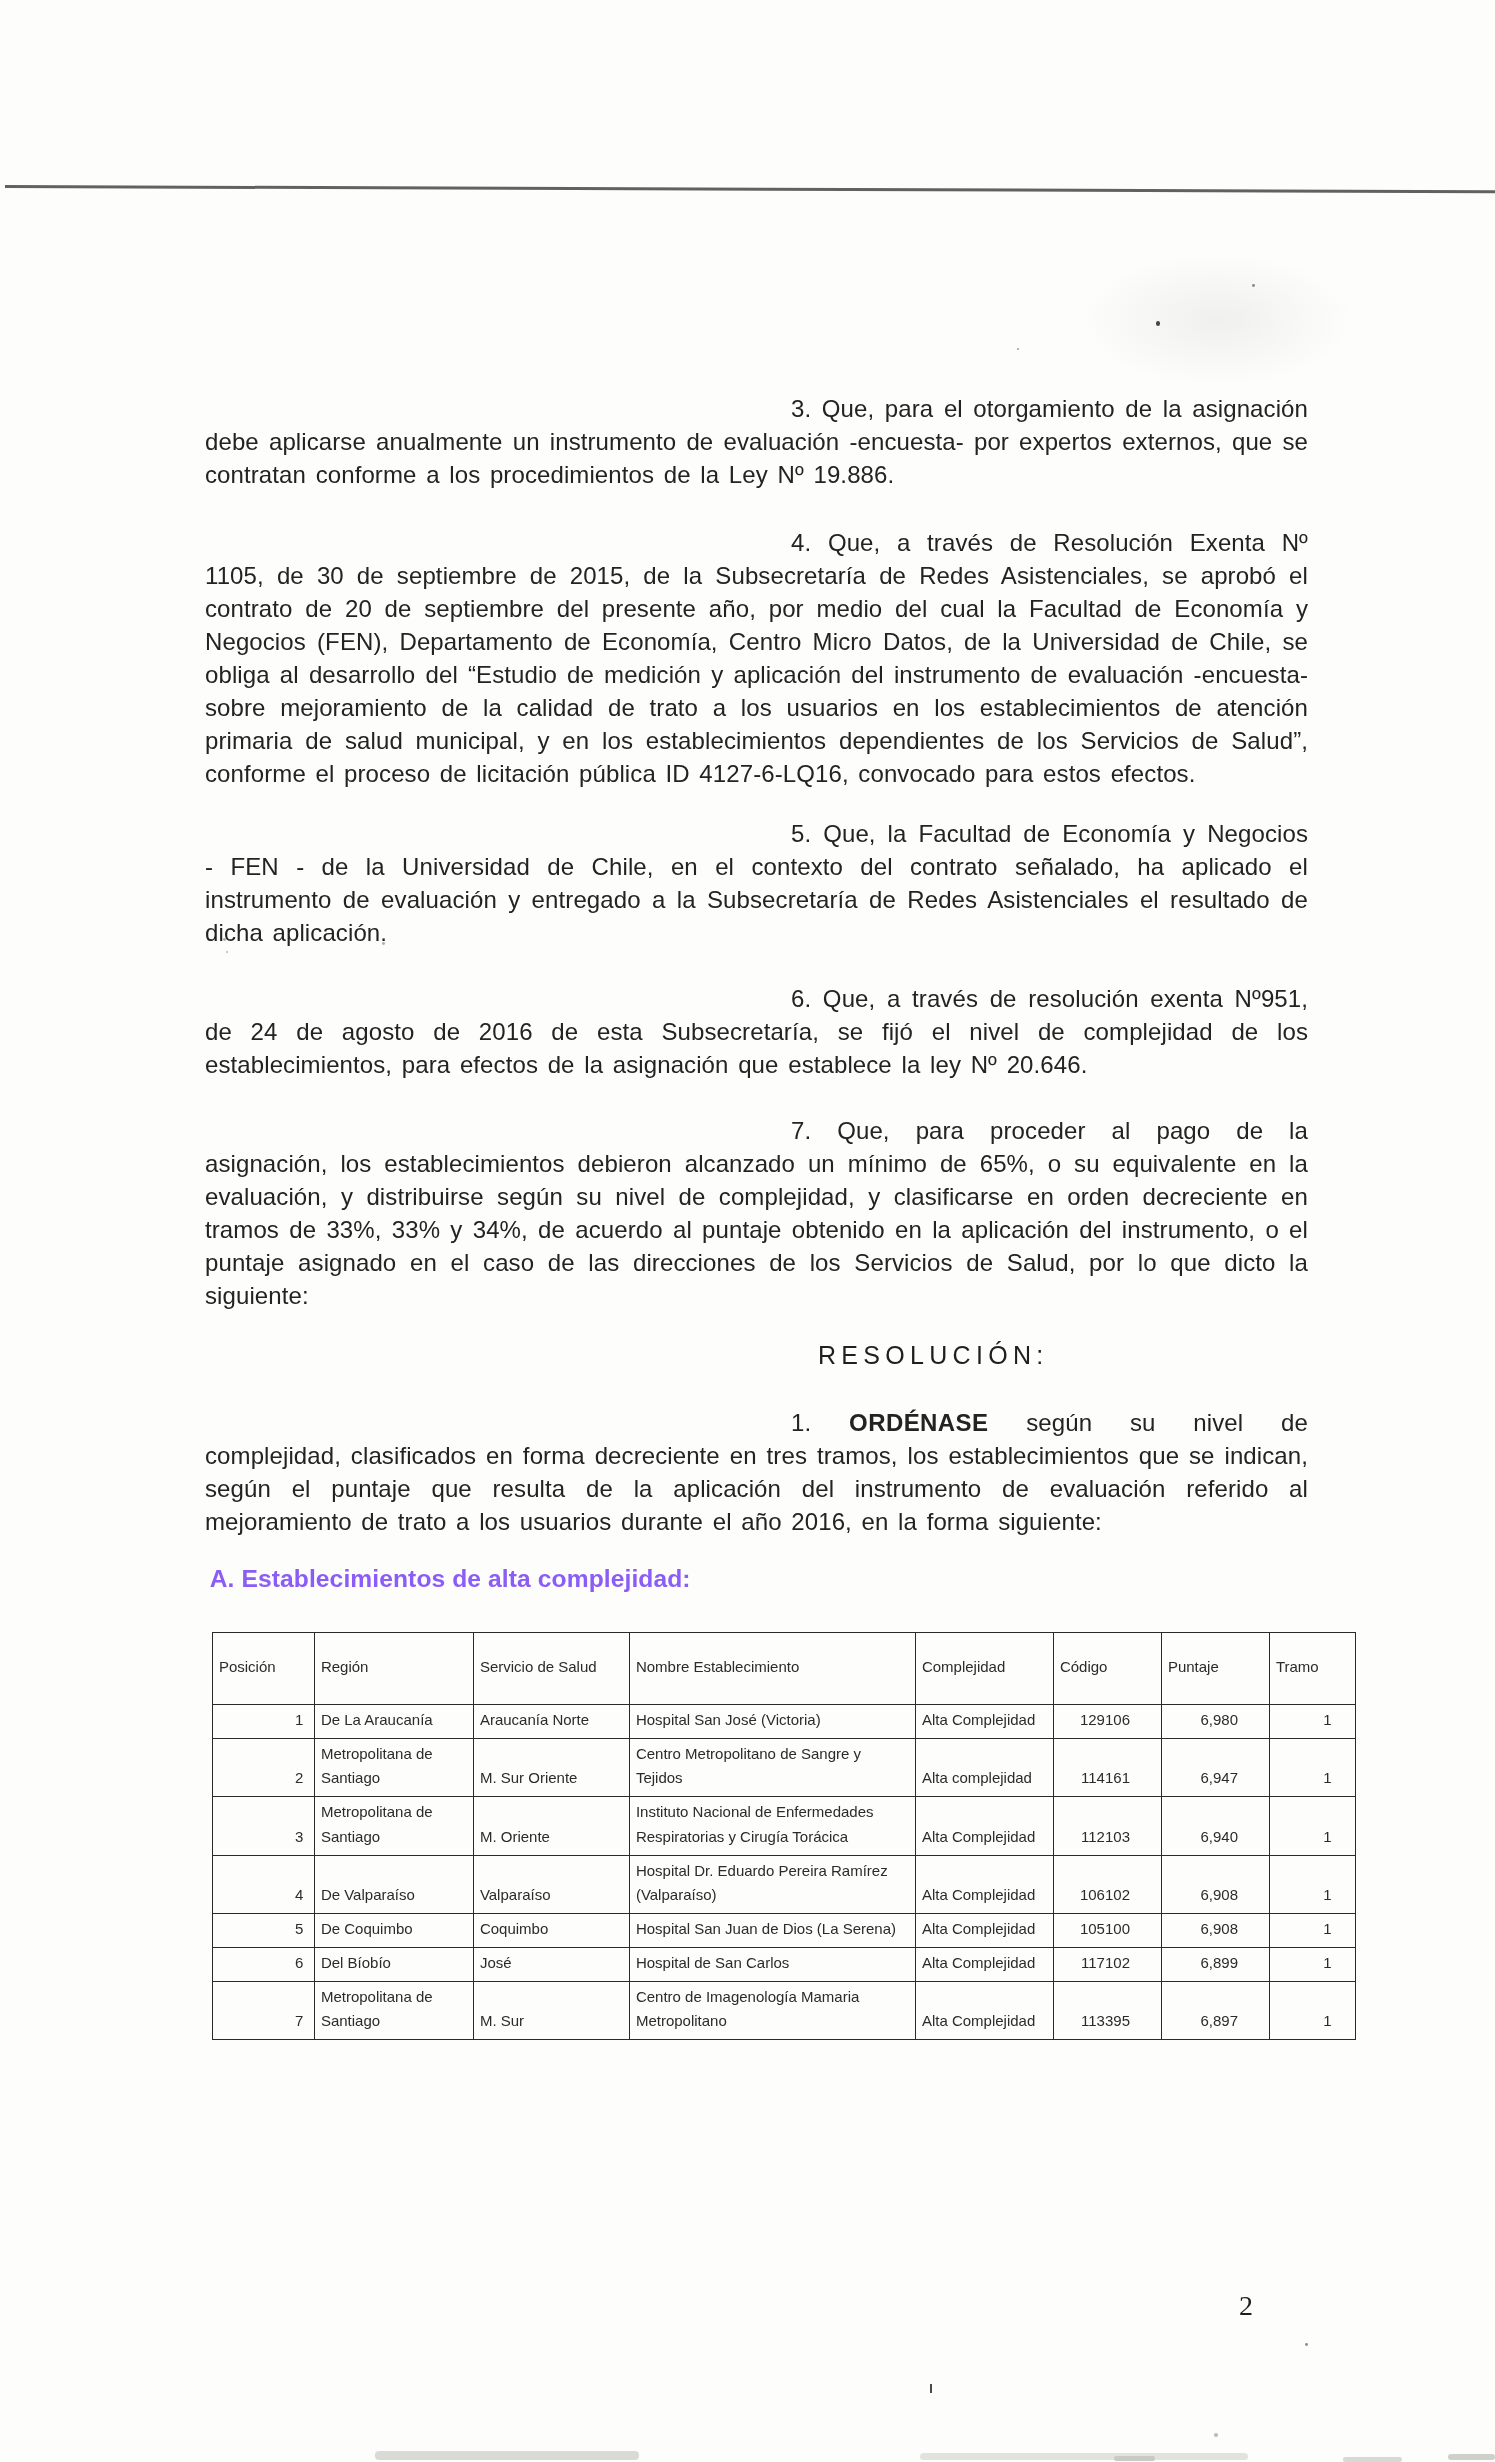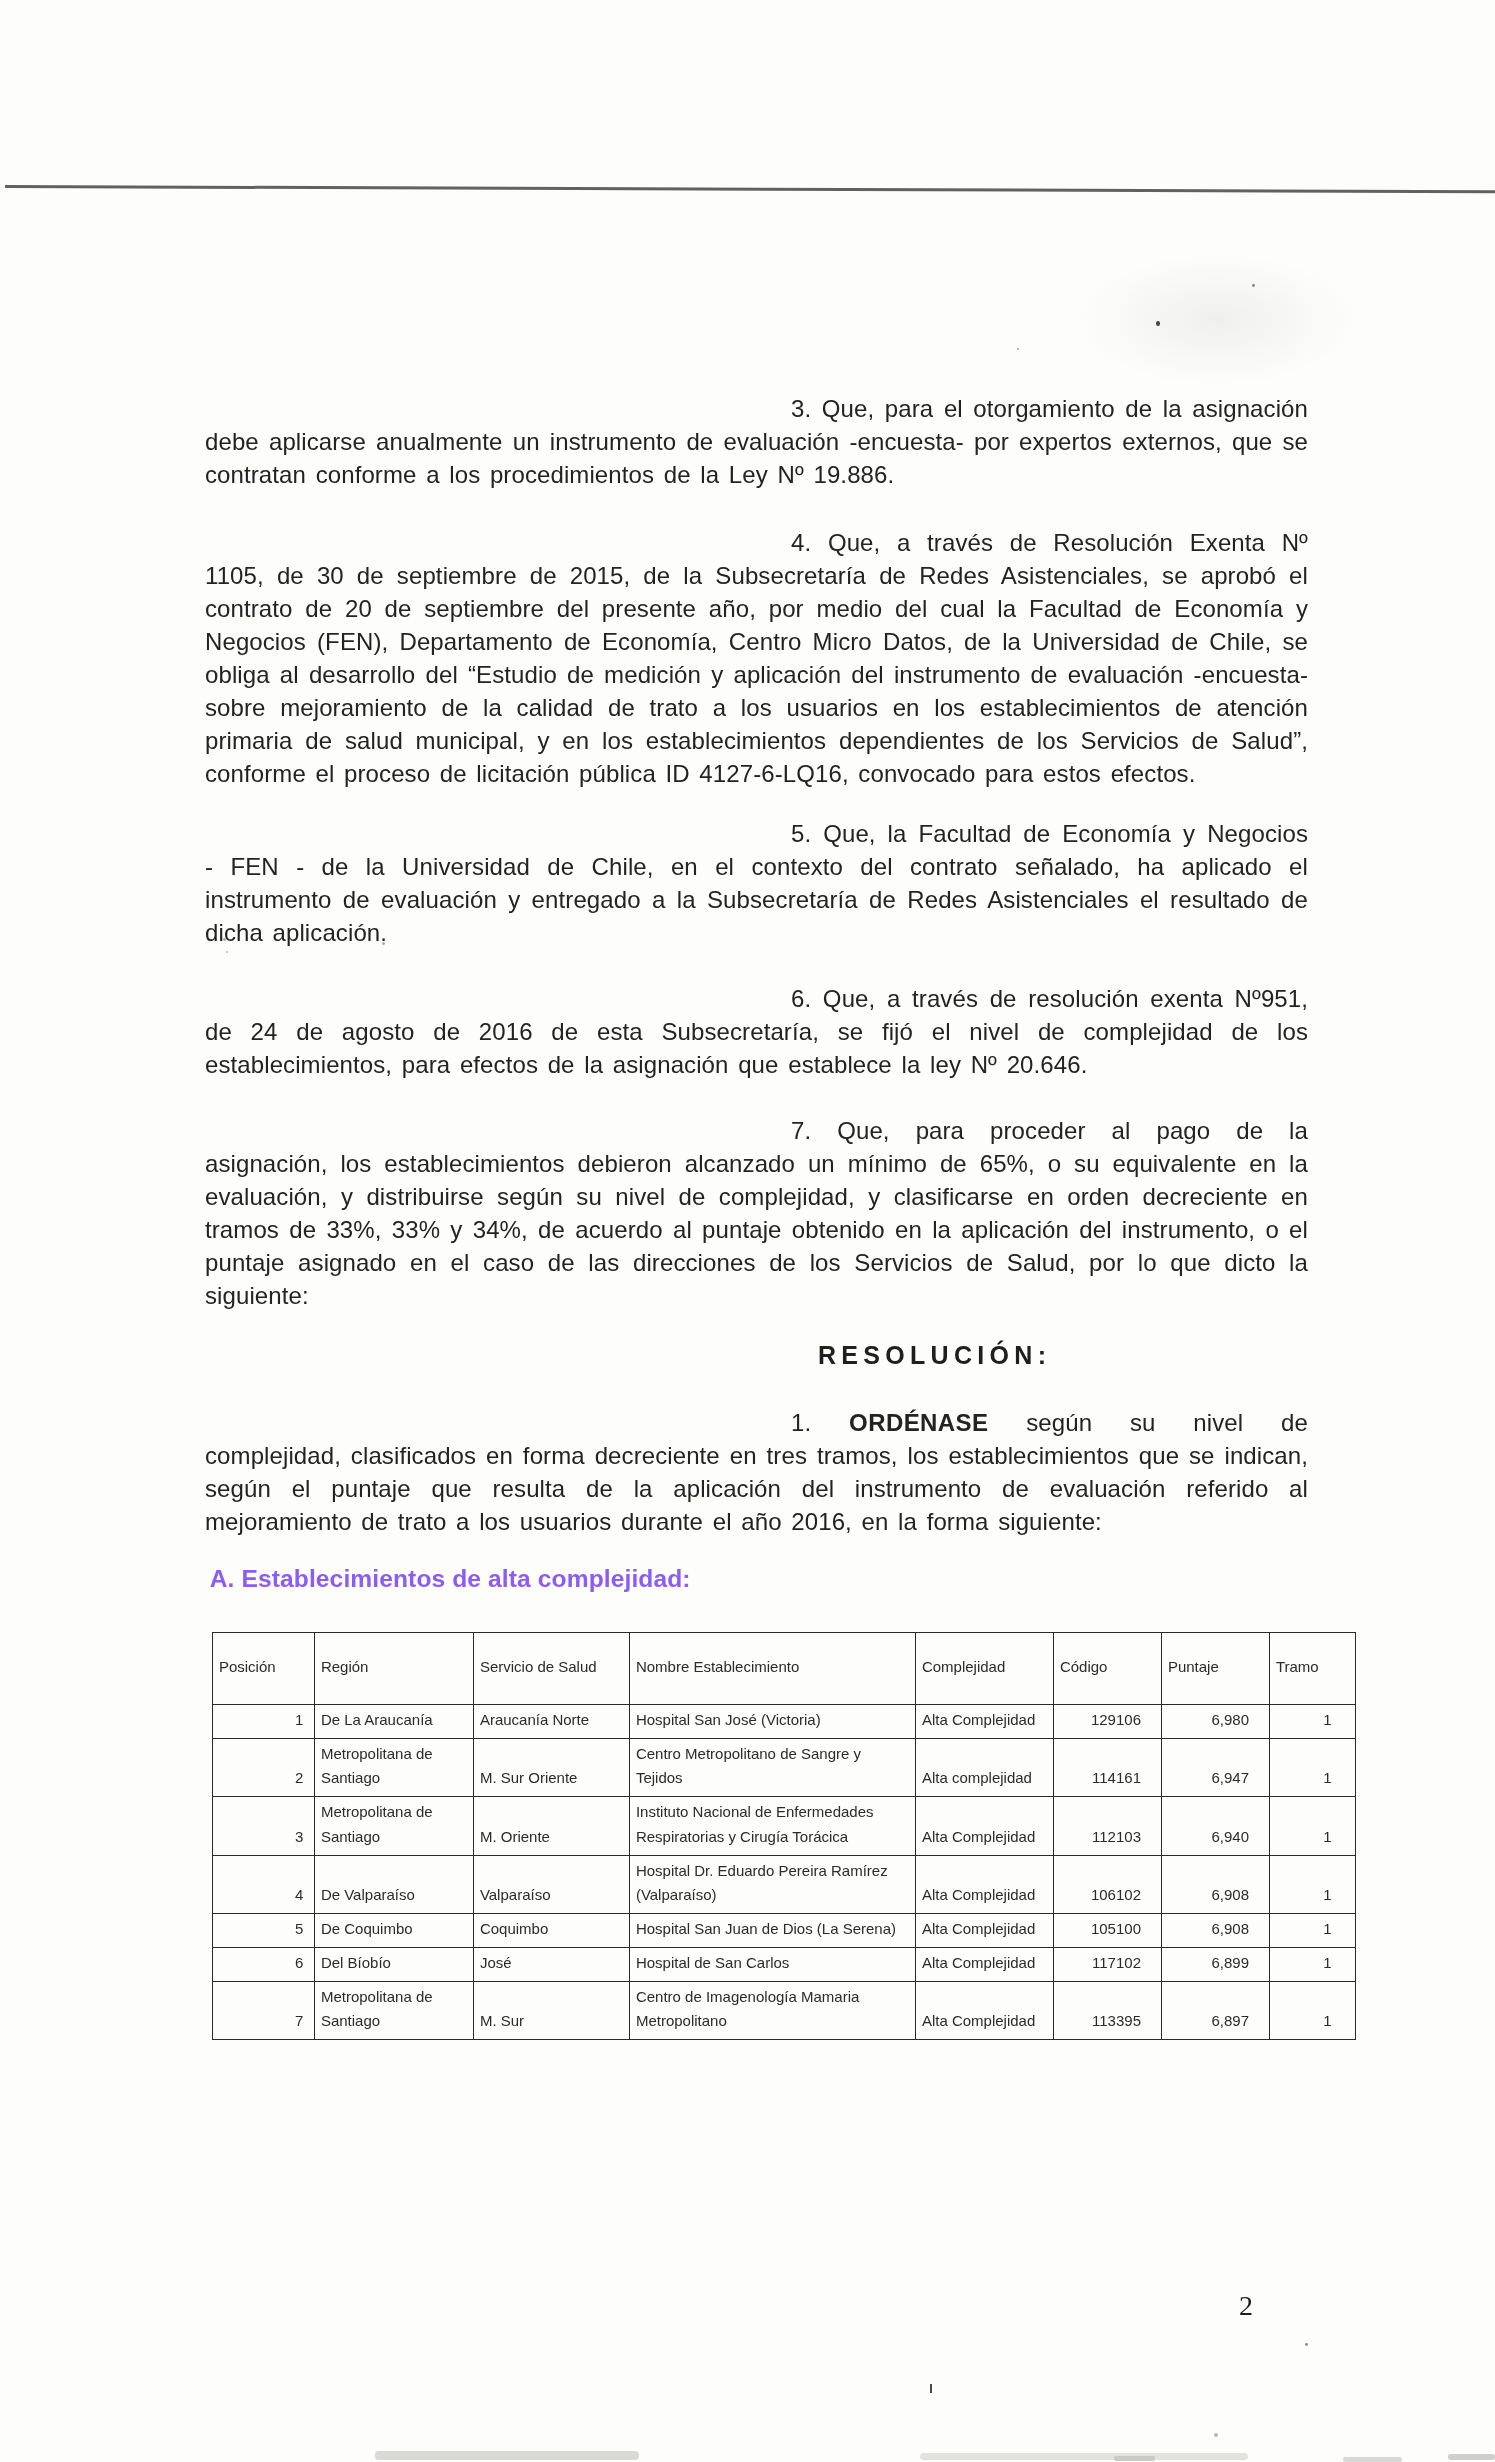--- a/index.html
+++ b/index.html
@@ -43,21 +43,21 @@
     text-align:justify; text-indent:586px;
     word-spacing:2.9px; letter-spacing:0.1px;
     margin:0;
   }
   .mb-p3 { margin-bottom:35px; }
   .mb-p4 { margin-bottom:27px; }
   .mb-p5 { margin-bottom:33px; }
   .mb-p6 { margin-bottom:33px; }
   .mb-p7 { margin-bottom:29px; }
   .res-heading {
-    font-size:25px; font-weight:bold; letter-spacing:5.3px;
+    font-size:25px; font-weight:normal; letter-spacing:5.3px;
     margin:0 0 36px 613px; width:-moz-fit-content; width:fit-content;
     color:#1f1f1f;
   }
   .ordena b { font-weight:bold; letter-spacing:0.4px; }
   .ordena { margin-bottom:27px; }
   .section-a {
     font-size:24.6px; font-weight:bold; margin:0 0 39px 4.7px;
     color:#8b5cf6; letter-spacing:0.1px;
   }
 
@@ -73,21 +73,21 @@
   .tabla col.c7{width:108px} .tabla col.c8{width:86px}
   .tabla th, .tabla td {
     border:1.2px solid #2a2a2a;
     border-top-width:1.8px; border-bottom-width:1.8px;
     padding:2.9px 4.7px 5.3px 5.9px;
     line-height:24.6px; font-weight:normal; text-align:left;
     overflow:hidden;
   }
   .tabla th { vertical-align:middle; height:63px; }
   .tabla td { vertical-align:bottom; }
-  .tabla td.num { text-align:right; padding-right:20px; }
+  .tabla td.num { text-align:right; padding-right:31px; }
   .tabla td.num-pos { text-align:right; padding-right:10.6px; }
   .tabla td.num-tr { text-align:right; padding-right:23.5px; }
 
   .page-number {
     position:absolute; left:1239px; top:2290px;
     font-family:"Liberation Serif","DejaVu Serif",serif;
     font-size:28px; color:#1d1d1d;
   }
 </style>
 </head>

